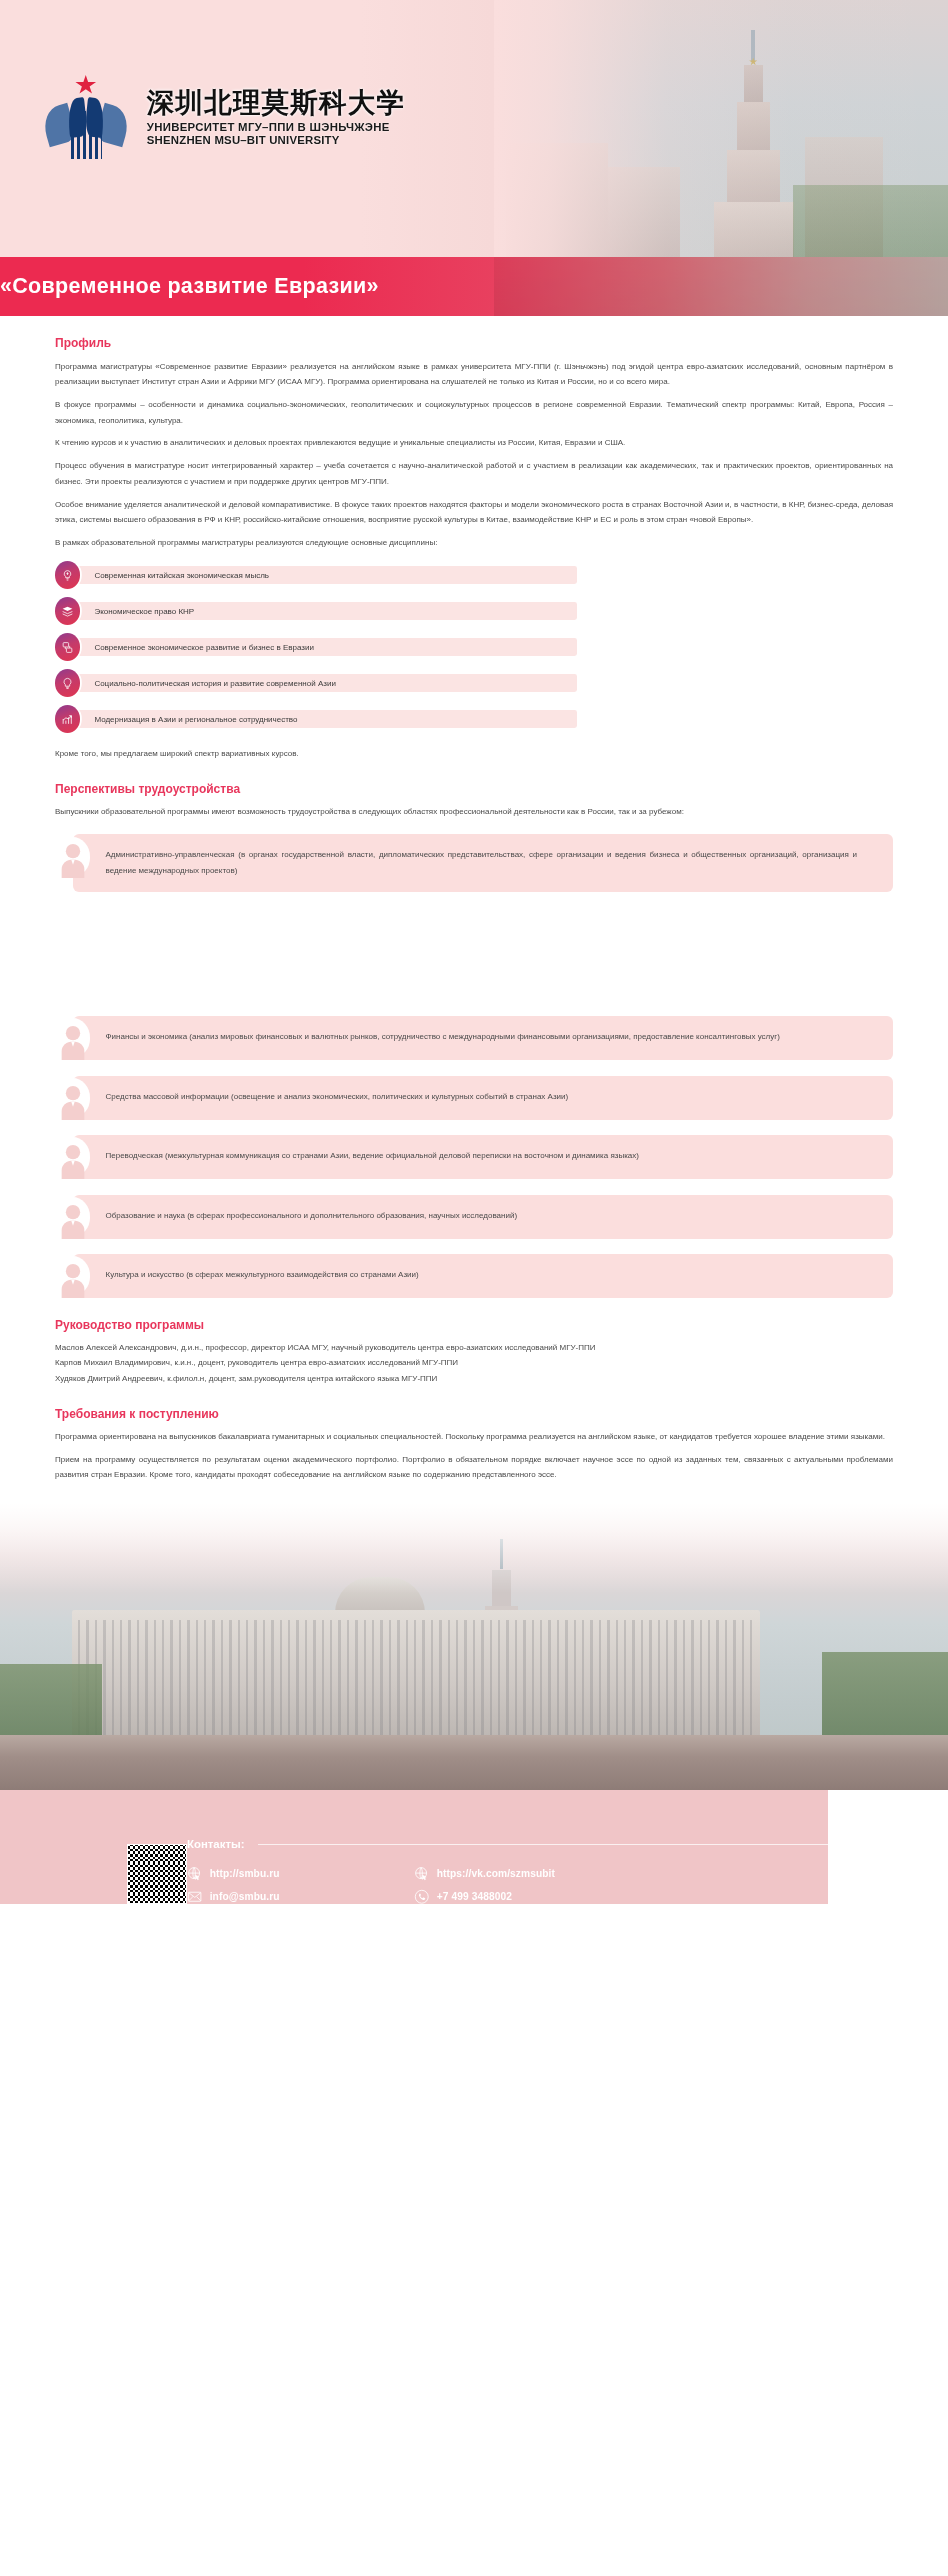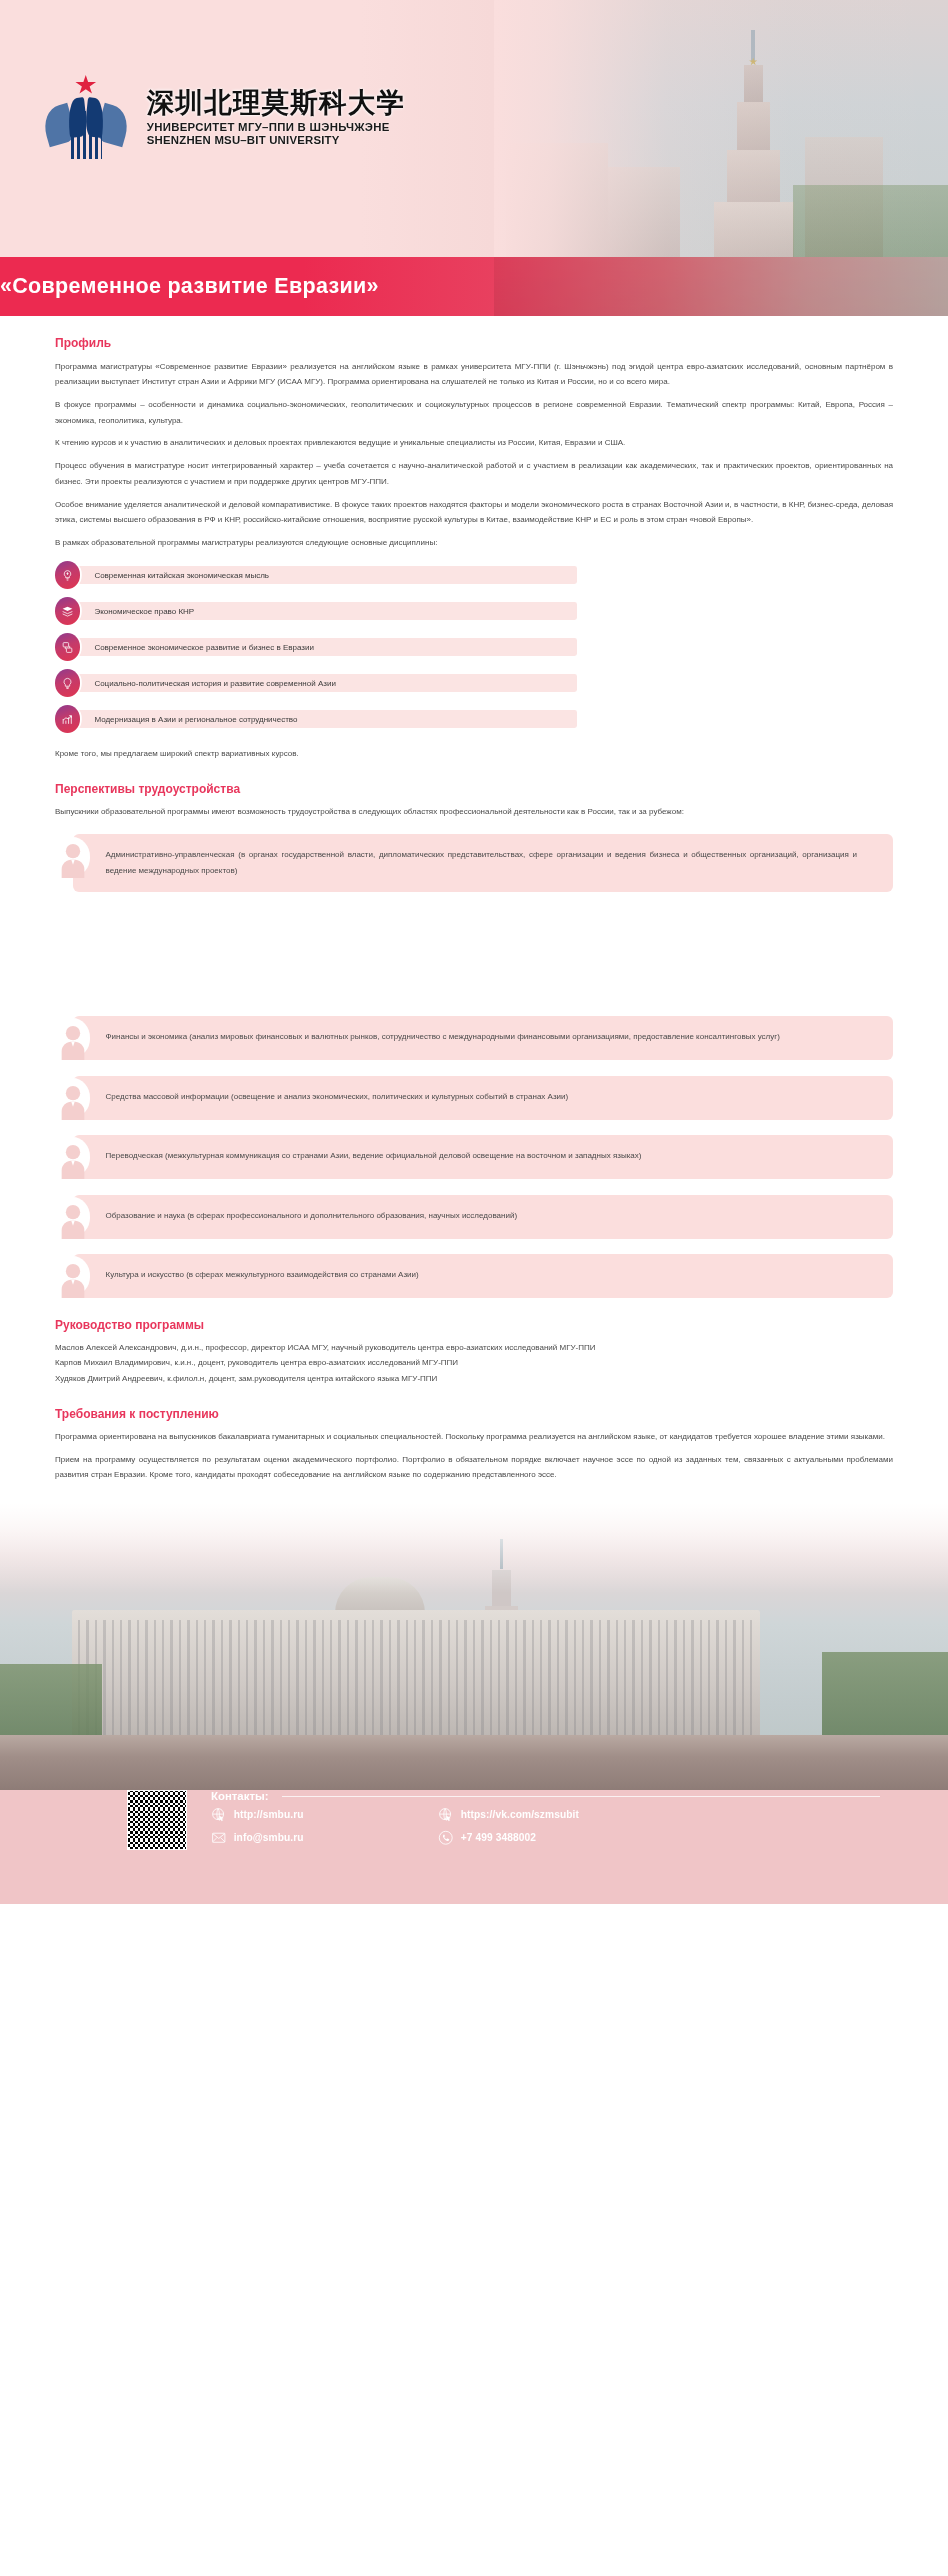--- a/index.html
+++ b/index.html
@@ -230,25 +230,24 @@
   .bp-veg-r { position:absolute; right:0; bottom:36px; width:126px; height:102px;
     background: linear-gradient(180deg,#7e9470,#5f7a56); opacity:.85; }
   .bp-fade {
     position:absolute; left:0; top:0; width:948px; height:90px;
     background: linear-gradient(180deg,#ffffff 0%, rgba(255,255,255,.75) 30%, rgba(255,255,255,0) 100%);
   }
 
   
   .footer {
     position: relative;
-    width: 948px; height: 114px;
+    width: 828px; height: 114px;
     background: #f0c5c7;
-    display: flex; align-items: flex-start;
+    display: flex; align-items: flex-end;
     padding-left: 127px;
-    gap: 24px;
   }
   .qr {
     width: 60px; height: 60px;
     background-color: #ffffff;
     background-image:
       repeating-linear-gradient(90deg,#000 0 2.4px, #fff 2.4px 4.8px, #000 4.8px 6.6px, #fff 6.6px 10.2px, #000 10.2px 12px, #fff 12px 15px),
       repeating-linear-gradient(0deg,#000 0 2.4px, #fff 2.4px 5.4px, #000 5.4px 7.2px, #fff 7.2px 10.8px, #000 10.8px 12.6px, #fff 12.6px 15.5px);
     background-blend-mode: difference;
     flex: 0 0 auto;
     border: 1.8px solid #fff;
@@ -258,21 +257,21 @@
     font-size: 11.4px; font-weight: 700; color: #ffffff; margin-bottom: 4.8px;
   }
   .contacts-rule {
     position: absolute; left: 71px; top: 6px; width: 598px; height: 0.6px;
     background: rgba(255,255,255,.75);
   }
   .contacts-grid {
     display: grid;
     grid-template-columns: 227px 263px;
     row-gap: 7.2px; column-gap: 0;
-    margin-top: 5px;
+    margin-top: 16px;
   }
   .contact-item { display: flex; align-items: center; gap: 7.2px; }
   .contact-item svg { width: 15.5px; height: 15.5px; flex: 0 0 auto; }
   .contact-item span {
     font-size: 10.2px; font-weight: 700; color: #ffffff; letter-spacing: 0.1px;
   }
   .divider-gap { height: 13px; background: #ffffff; }
 </style>
 </head>
 <body>
@@ -449,21 +448,21 @@
       <div class="career-row">
         <div class="career-card"></div>
         <div class="career-avatar">
           <div class="halo"></div>
           <svg viewBox="0 0 50 62" fill="#f4cfce">
               <circle cx="25" cy="17" r="12"></circle>
               <path d="M25 31c-11 0-19 7-19 16v15h38V47c0-9-8-16-19-16z"></path>
               <path d="M22 31l3 9 3-9z" fill="#fff"></path>
             </svg>
         </div>
-        <div class="career-text">Переводческая (межкультурная коммуникация со странами Азии, ведение официальной деловой освещение на восточном и западных языках)</div>
+        <div class="career-text">Переводческая (межкультурная коммуникация со странами Азии, ведение официальной деловой переписки на восточном и динамика языках)</div>
       </div>
 
       <div class="career-row">
         <div class="career-card"></div>
         <div class="career-avatar">
           <div class="halo"></div>
           <svg viewBox="0 0 50 62" fill="#f4cfce">
               <circle cx="25" cy="17" r="12"></circle>
               <path d="M25 31c-11 0-19 7-19 16v15h38V47c0-9-8-16-19-16z"></path>
               <path d="M22 31l3 9 3-9z" fill="#fff"></path>

